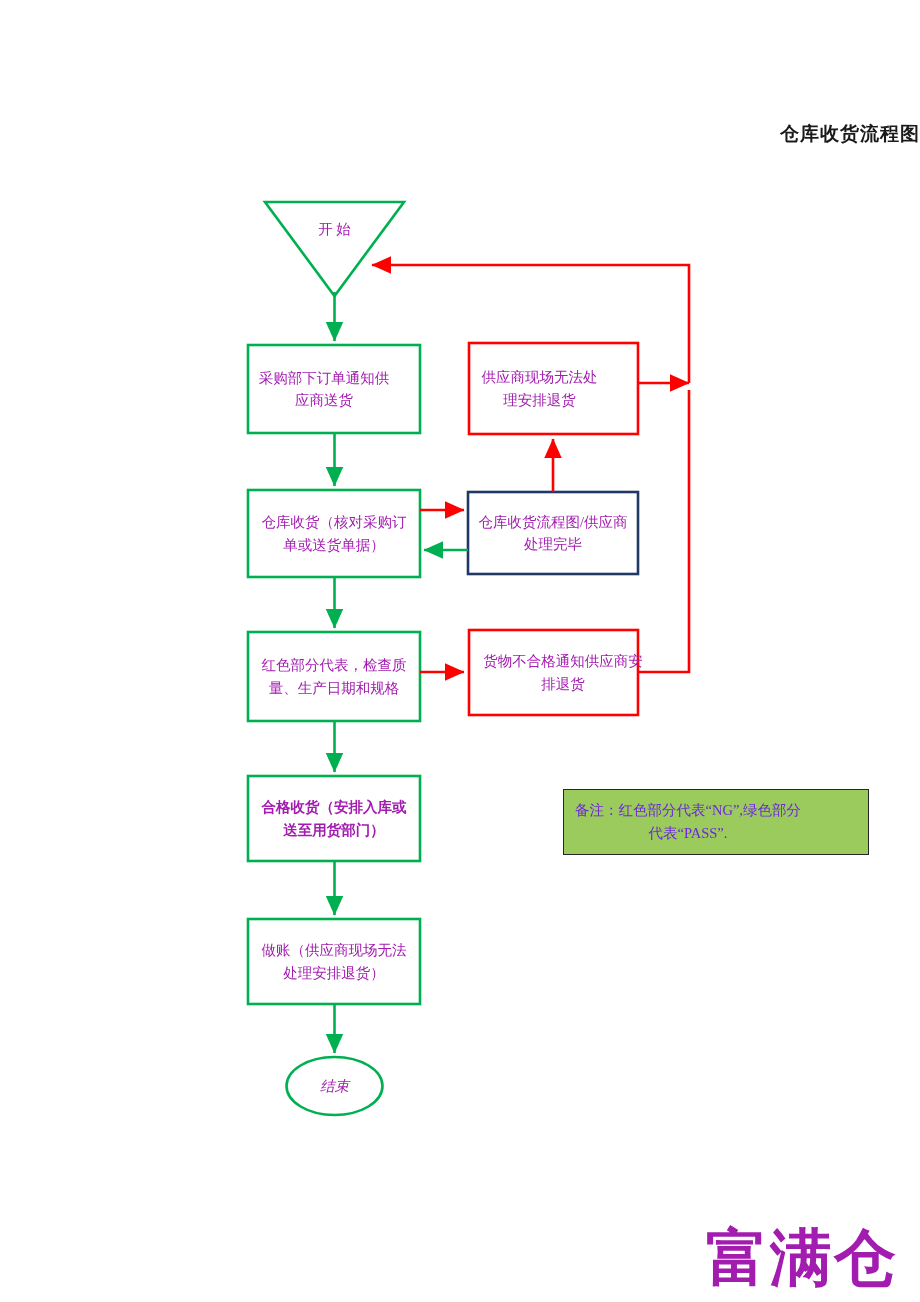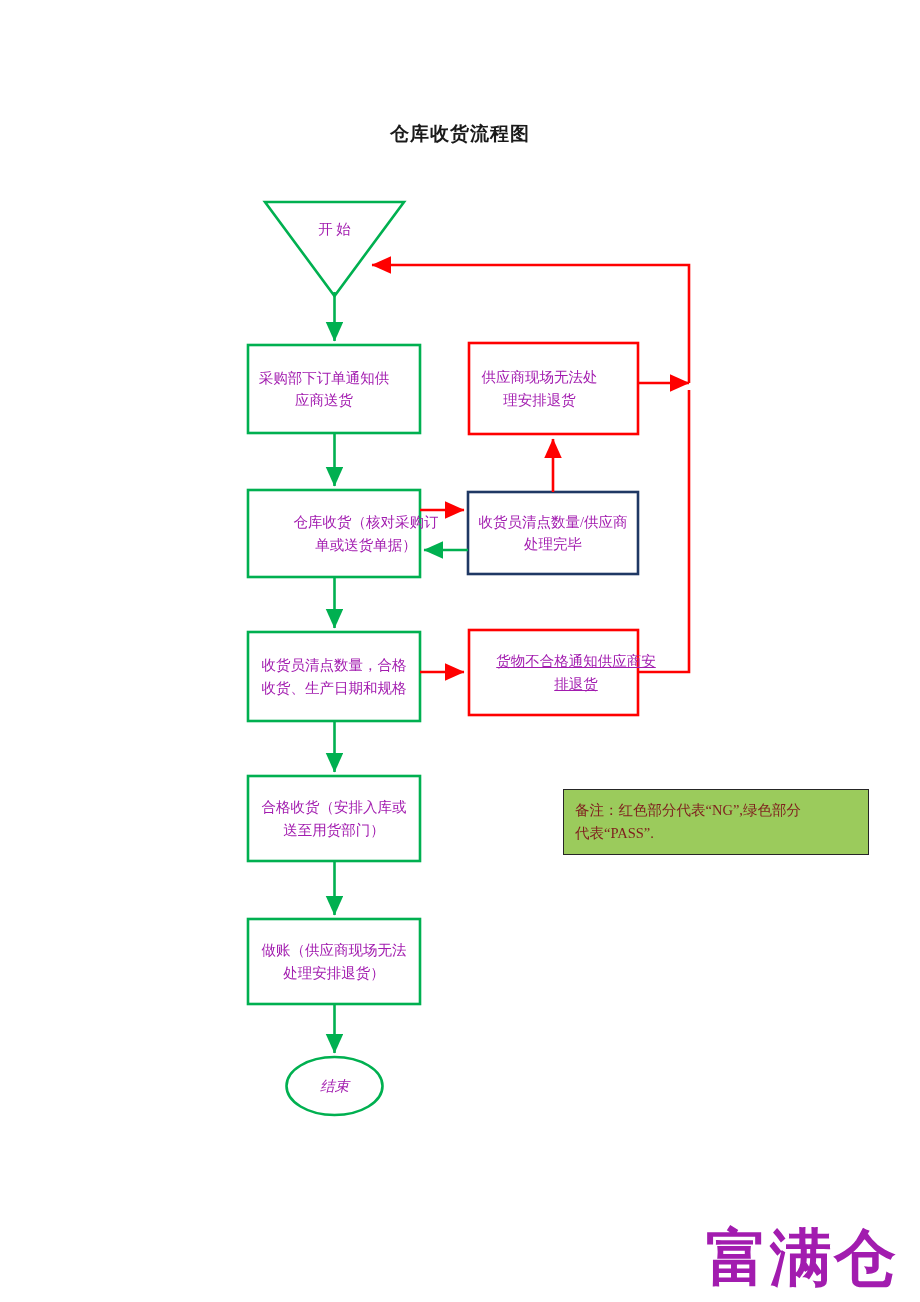--- a/index.html
+++ b/index.html
@@ -2,39 +2,40 @@
 <html><head>
 <meta charset="utf-8">
 <style>
   html,body{margin:0;padding:0;background:#ffffff;}
   body{width:920px;height:1302px;position:relative;overflow:hidden;
        font-family:"Liberation Serif","DejaVu Serif",serif;color:#1a1a1a;}
   #flow-root{position:absolute;inset:0;}
   svg#flow-svg{position:absolute;left:0;top:0;width:920px;height:1302px;}
 
   .doc-title{
-    position:absolute;left:0;top:121px;width:920px;text-align:center;
+    position:absolute;left:0;top:121px;width:920px;text-align:right;
     font-size:19px;font-weight:bold;letter-spacing:1px;
     font-family:"Liberation Sans","DejaVu Sans",sans-serif;
   }
   .node-label{
     position:absolute;display:flex;align-items:center;justify-content:center;
     text-align:center;line-height:1.55;font-size:14.5px;
     font-family:"Liberation Serif","DejaVu Serif",serif;color:#a21caf;
     pointer-events:none;
   }
   .node-label span{display:block;padding:0 9px;}
   .note-box{
     position:absolute;left:563px;top:789px;width:306px;height:66px;
     background:#9bcb5c;border:1.5px solid #262626;box-sizing:border-box;
     display:flex;align-items:center;
   }
   .note-text{
-    font-size:14.5px;line-height:1.6;padding:0 11px;color:#7f1d1d;
+    font-size:14.5px;line-height:1.6;padding:0 11px;color:#6d28d9;
     font-family:"Liberation Serif","DejaVu Serif",serif;
+    text-align:center;
   }
   .watermark{
     position:absolute;left:706px;top:1218px;width:210px;height:80px;
     font-size:62px;font-weight:bold;line-height:80px;letter-spacing:2px;
     font-family:"Liberation Serif","DejaVu Serif",serif;color:#a21caf;
     text-shadow:0 0 6px #ffffff, 0 0 10px #ffffff, 1px 1px 0 #ffffff,
                 -1px -1px 0 #ffffff, 2px 2px 3px rgba(255,255,255,.9);
     white-space:nowrap;
   }
 </style>
@@ -103,41 +104,41 @@
   </svg>
 
   <div class="node-label" style="left:265px;top:208px;width:139px;height:42px;">
     <span>开 始</span>
   </div>
 
   <div class="node-label" style="left:248px;top:345px;width:152px;height:88px;">
     <span>采购部下订单通知供应商送货</span>
   </div>
 
-  <div class="node-label" style="left:248px;top:490px;width:172px;height:87px;margin-left:32px;">
+  <div class="node-label" style="left:248px;top:490px;width:172px;height:87px;">
     <span>仓库收货（核对采购订单或送货单据）</span>
   </div>
 
   <div class="node-label" style="left:468px;top:492px;width:170px;height:82px;">
-    <span>收货员清点数量/供应商处理完毕</span>
+    <span>仓库收货流程图/供应商处理完毕</span>
   </div>
 
   <div class="node-label" style="left:469px;top:343px;width:141px;height:91px;border-radius:27px;">
     <span>供应商现场无法处理安排退货</span>
   </div>
 
   <div class="node-label" style="left:248px;top:632px;width:172px;height:89px;">
-    <span>收货员清点数量，合格收货、生产日期和规格</span>
+    <span>红色部分代表，检查质量、生产日期和规格</span>
   </div>
 
-  <div class="node-label" style="left:482px;top:630px;width:188px;height:85px;text-decoration:underline;">
+  <div class="node-label" style="left:469px;top:630px;width:188px;height:85px;">
     <span>货物不合格通知供应商安排退货</span>
   </div>
 
-  <div class="node-label" style="left:248px;top:776px;width:172px;height:85px;">
+  <div class="node-label" style="left:248px;top:776px;width:172px;height:85px;font-weight:bold;">
     <span>合格收货（安排入库或送至用货部门）</span>
   </div>
 
   <div class="node-label" style="left:248px;top:919px;width:172px;height:85px;">
     <span>做账（供应商现场无法处理安排退货）</span>
   </div>
 
   <div class="node-label" style="left:286px;top:1057px;width:97px;height:58px;font-style:italic;">
     <span>结束</span>
   </div>

